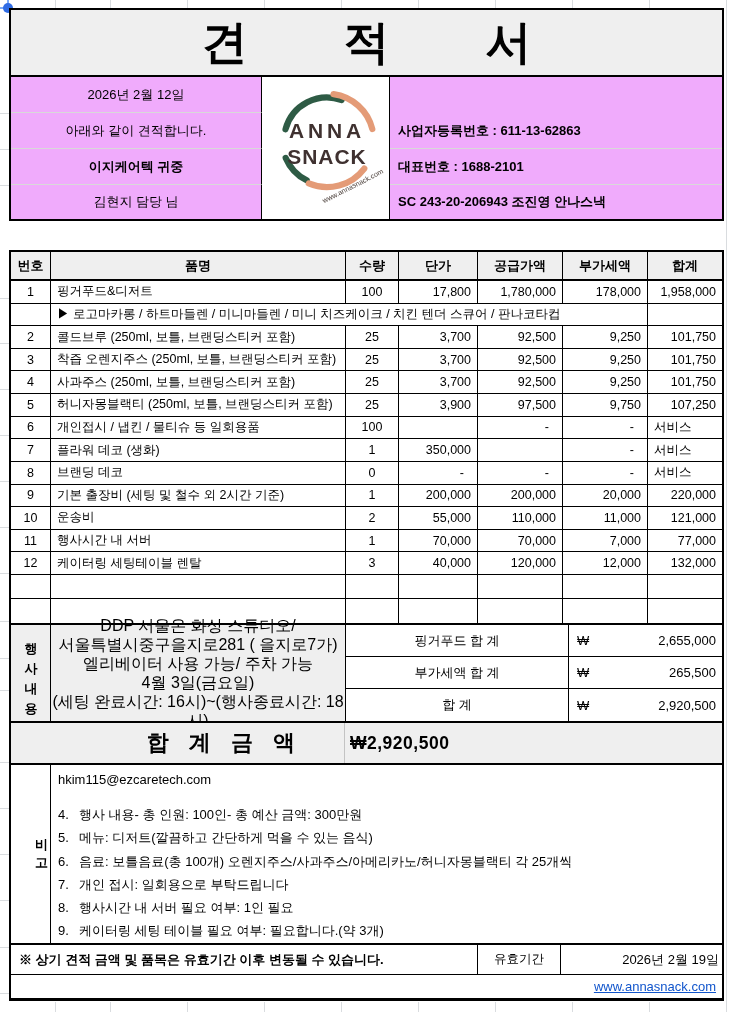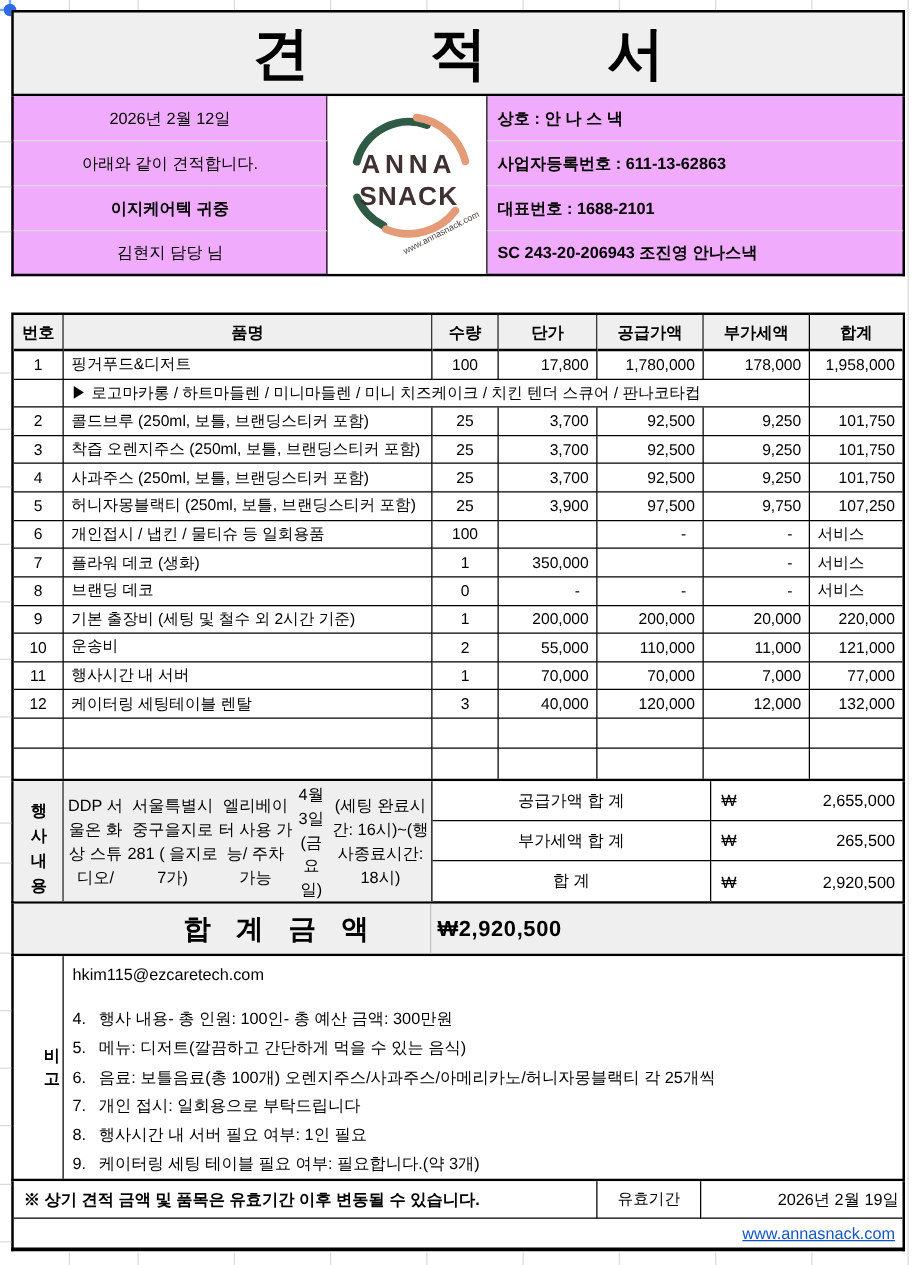--- a/index.html
+++ b/index.html
@@ -74,22 +74,22 @@
   }
   .event-label{
     grid-column:1;grid-row:1/4;background:#efefef;border-right:1px solid #000;
     display:flex;align-items:center;justify-content:center;
   }
   .event-label span{
     writing-mode:vertical-rl;text-orientation:upright;font-weight:bold;font-size:13px;letter-spacing:7px;
   }
   .event-body{
     grid-column:2;grid-row:1/4;background:#efefef;border-right:1.5px solid #000;
-    display:flex;flex-direction:row;align-items:center;justify-content:center;
-    font-size:13px;line-height:19px;text-align:center;
+    display:flex;flex-direction:column;align-items:center;justify-content:center;
+    font-size:16px;line-height:19px;text-align:center;
   }
   .tot-label{
     grid-column:3;border-right:1.5px solid #000;border-bottom:1.5px solid #000;
     display:flex;align-items:center;justify-content:center;font-size:13px;
   }
   .tot-amount{
     grid-column:4;border-bottom:1.5px solid #000;display:flex;align-items:center;
     justify-content:space-between;font-size:13px;padding:0 6px 0 8px;
   }
   .tot-label.lastrow,.tot-amount.lastrow{border-bottom:none;}
@@ -160,21 +160,20 @@
     <svg width="124" height="138" viewBox="0 0 130 140">
       <path d="M21.5,50.4 A45,45 0 0 1 80.4,19.7" fill="none" stroke="#2e5b45" stroke-width="6.5" stroke-linecap="round"></path>
       <path d="M71.8,13.5 A49,49 0 0 1 112.5,50.1" fill="none" stroke="#e49b77" stroke-width="6.5" stroke-linecap="round"></path>
       <path d="M21.7,80.4 A47,47 0 0 0 43.7,103.9" fill="none" stroke="#2e5b45" stroke-width="6.5" stroke-linecap="round"></path>
       <path d="M45.9,107.1 A49,49 0 0 0 104.1,91.5" fill="none" stroke="#e49b77" stroke-width="6.5" stroke-linecap="round"></path>
       <text x="65" y="60" text-anchor="middle" font-size="22" font-weight="bold" fill="#3f3130" style="letter-spacing:4px">ANNA</text>
       <text x="65" y="87" text-anchor="middle" font-size="22" font-weight="bold" fill="#3f3130" style="letter-spacing:1px">SNACK</text>
       <text x="62" y="128" transform="rotate(-27 62 128)" font-size="7.5" fill="#4a3f3a">www.annasnack.com</text>
     </svg>
   </div>
-  <div class="info-right" style="grid-column:3;grid-row:1;">상호 : 안 나 스 낵</div>
   <div class="info-left" style="grid-column:1;grid-row:2;">아래와 같이 견적합니다.</div>
   <div class="info-right" style="grid-column:3;grid-row:2;">사업자등록번호 : 611-13-62863</div>
   <div class="info-left bold" style="grid-column:1;grid-row:3;">이지케어텍 귀중</div>
   <div class="info-right" style="grid-column:3;grid-row:3;">대표번호 : 1688-2101</div>
   <div class="info-left lastrow" style="grid-column:1;grid-row:4;">김현지 담당 님</div>
   <div class="info-right lastrow" style="grid-column:3;grid-row:4;">SC 243-20-206943 조진영 안나스낵</div>
 </div>
 
 <div class="abs items-grid">
     <div class="tc header">번호</div>
@@ -291,21 +290,21 @@
   <div class="event-label">
     <span>행사내용</span>
   </div>
   <div class="event-body">
       <div>DDP 서울온 화상 스튜디오/</div>
       <div>서울특별시중구을지로281 ( 을지로7가)</div>
       <div>엘리베이터 사용 가능/ 주차 가능</div>
       <div>4월 3일(금요일)</div>
       <div>(세팅 완료시간: 16시)~(행사종료시간: 18시)</div>
     </div>
-<div class="tot-label" style="grid-row: 1;">공급가액 합 계</div>
+<div class="tot-label" style="grid-row: 1;">핑거푸드 합 계</div>
     <div class="tot-amount" style="grid-row: 1;">
       <span>₩</span>
       <span>2,655,000</span>
     </div>
     <div class="tot-label" style="grid-row: 2;">부가세액 합 계</div>
     <div class="tot-amount" style="grid-row: 2;">
       <span>₩</span>
       <span>265,500</span>
     </div>
     <div class="tot-label lastrow" style="grid-row: 3;">합 계</div>

